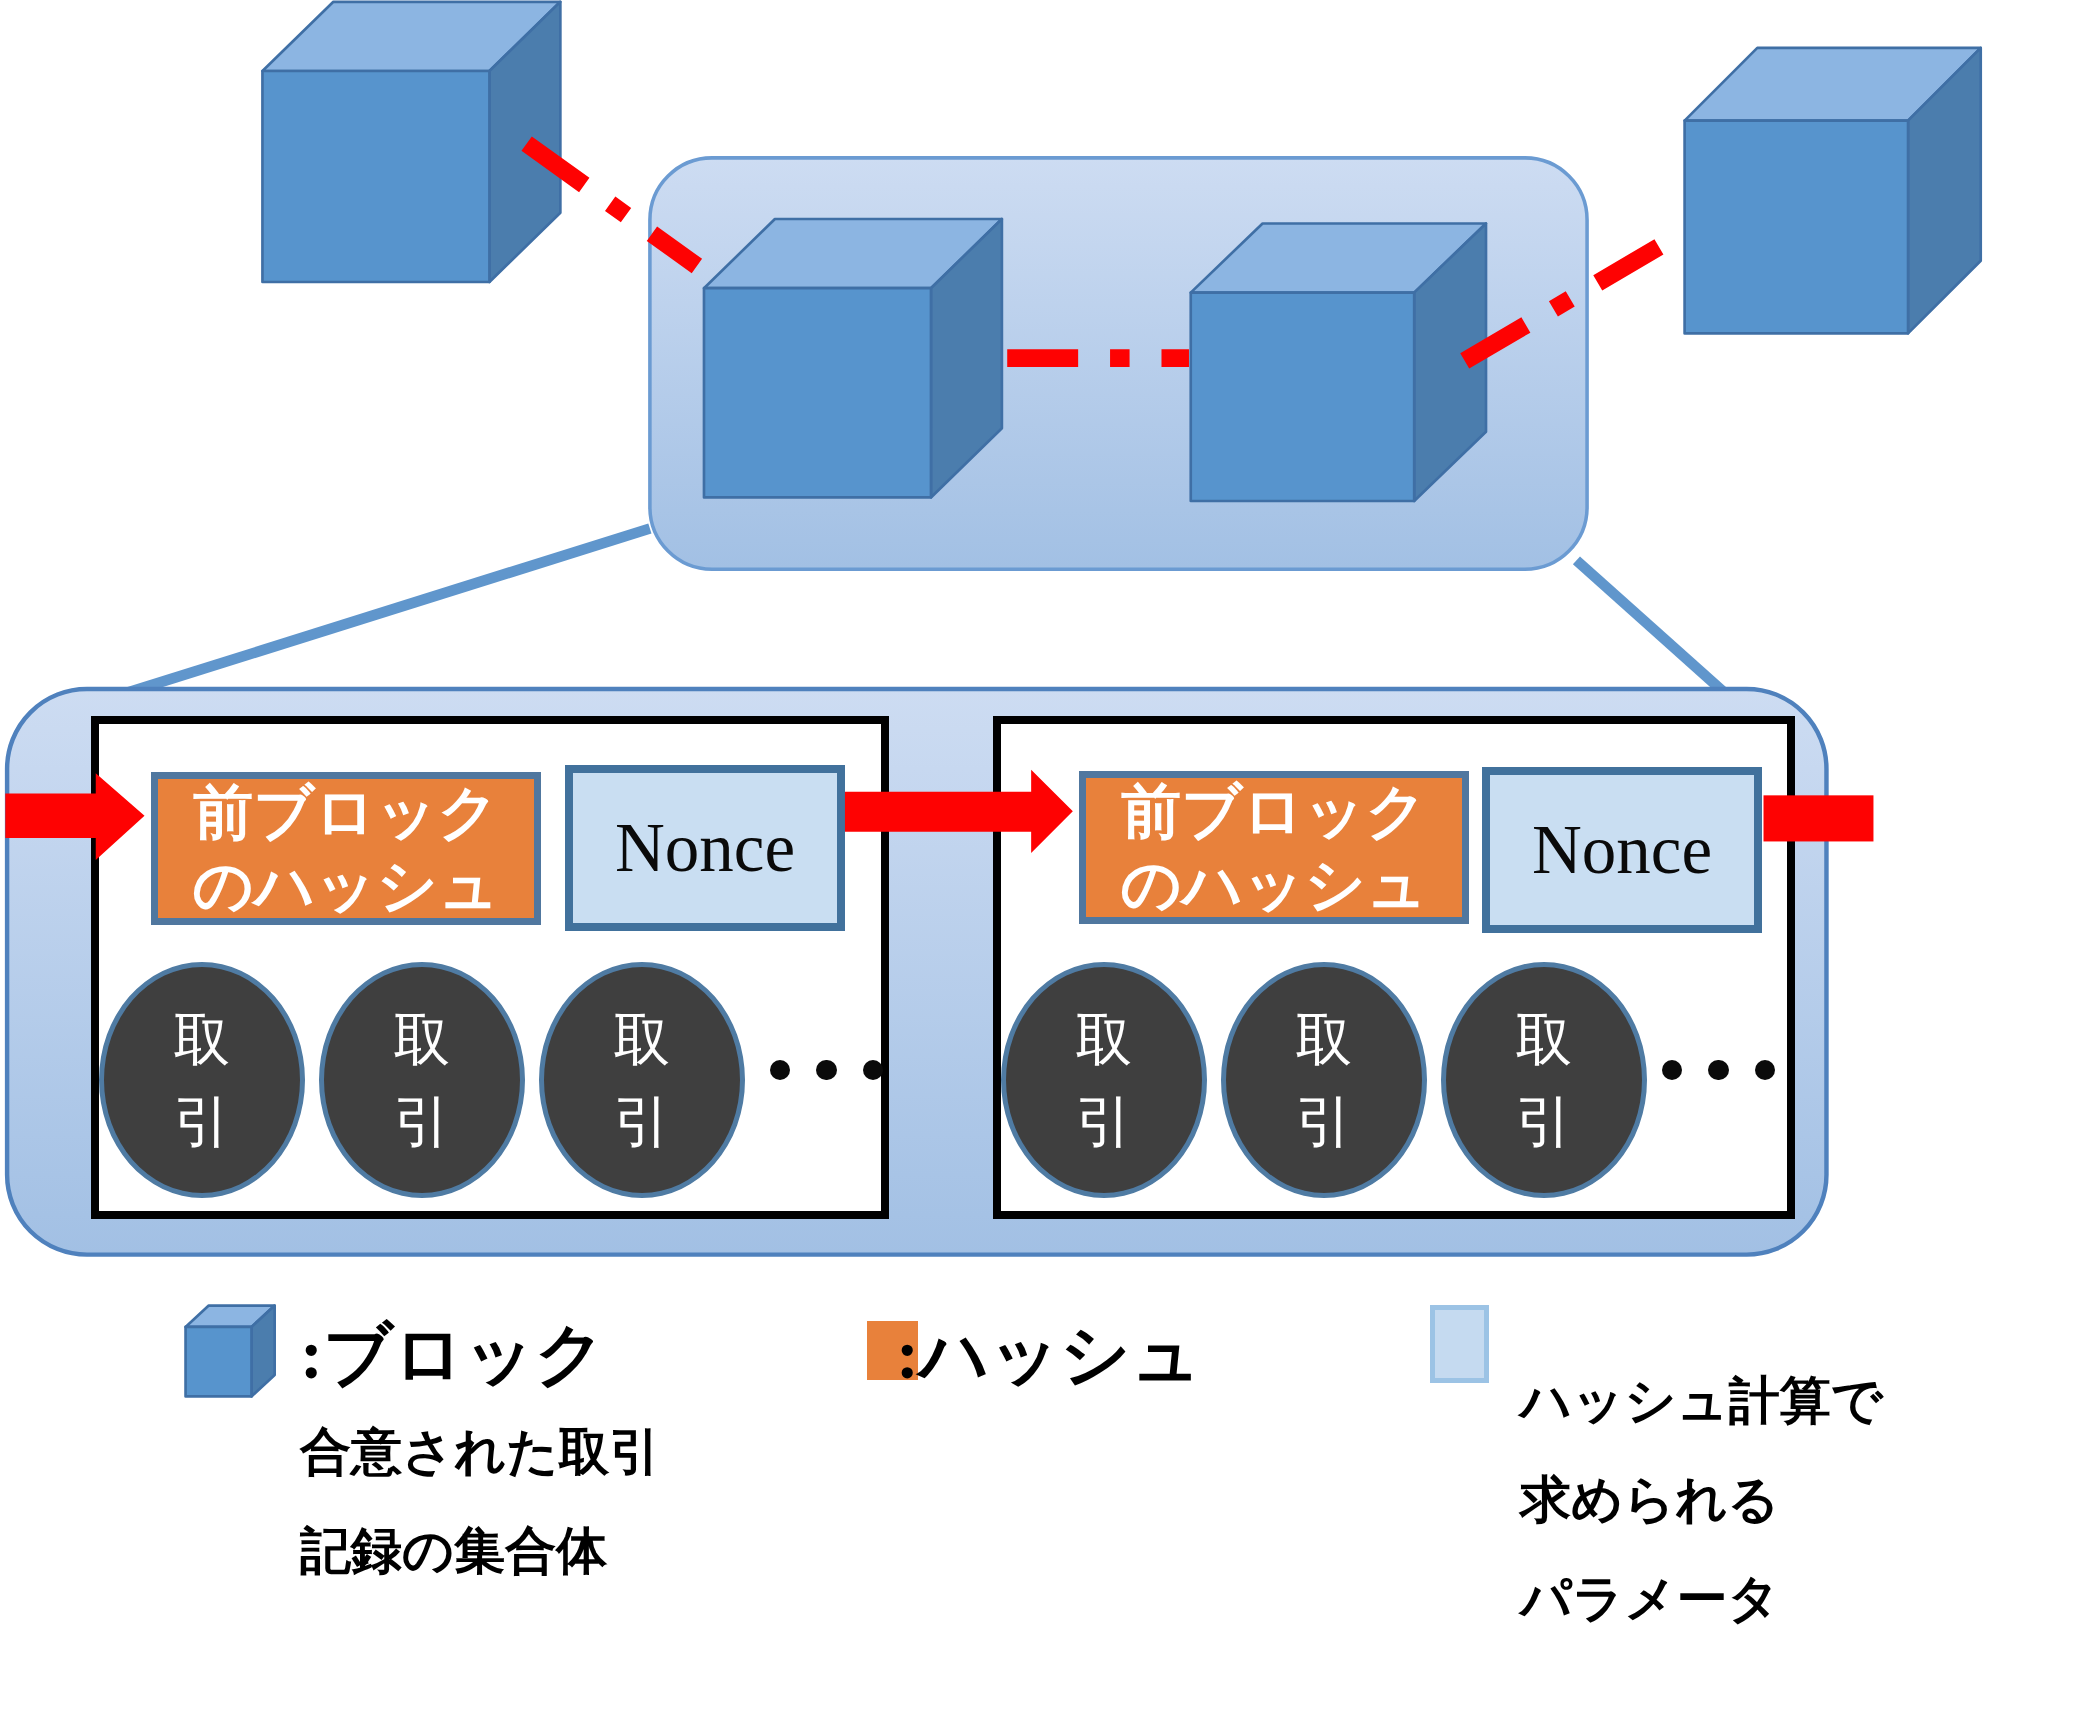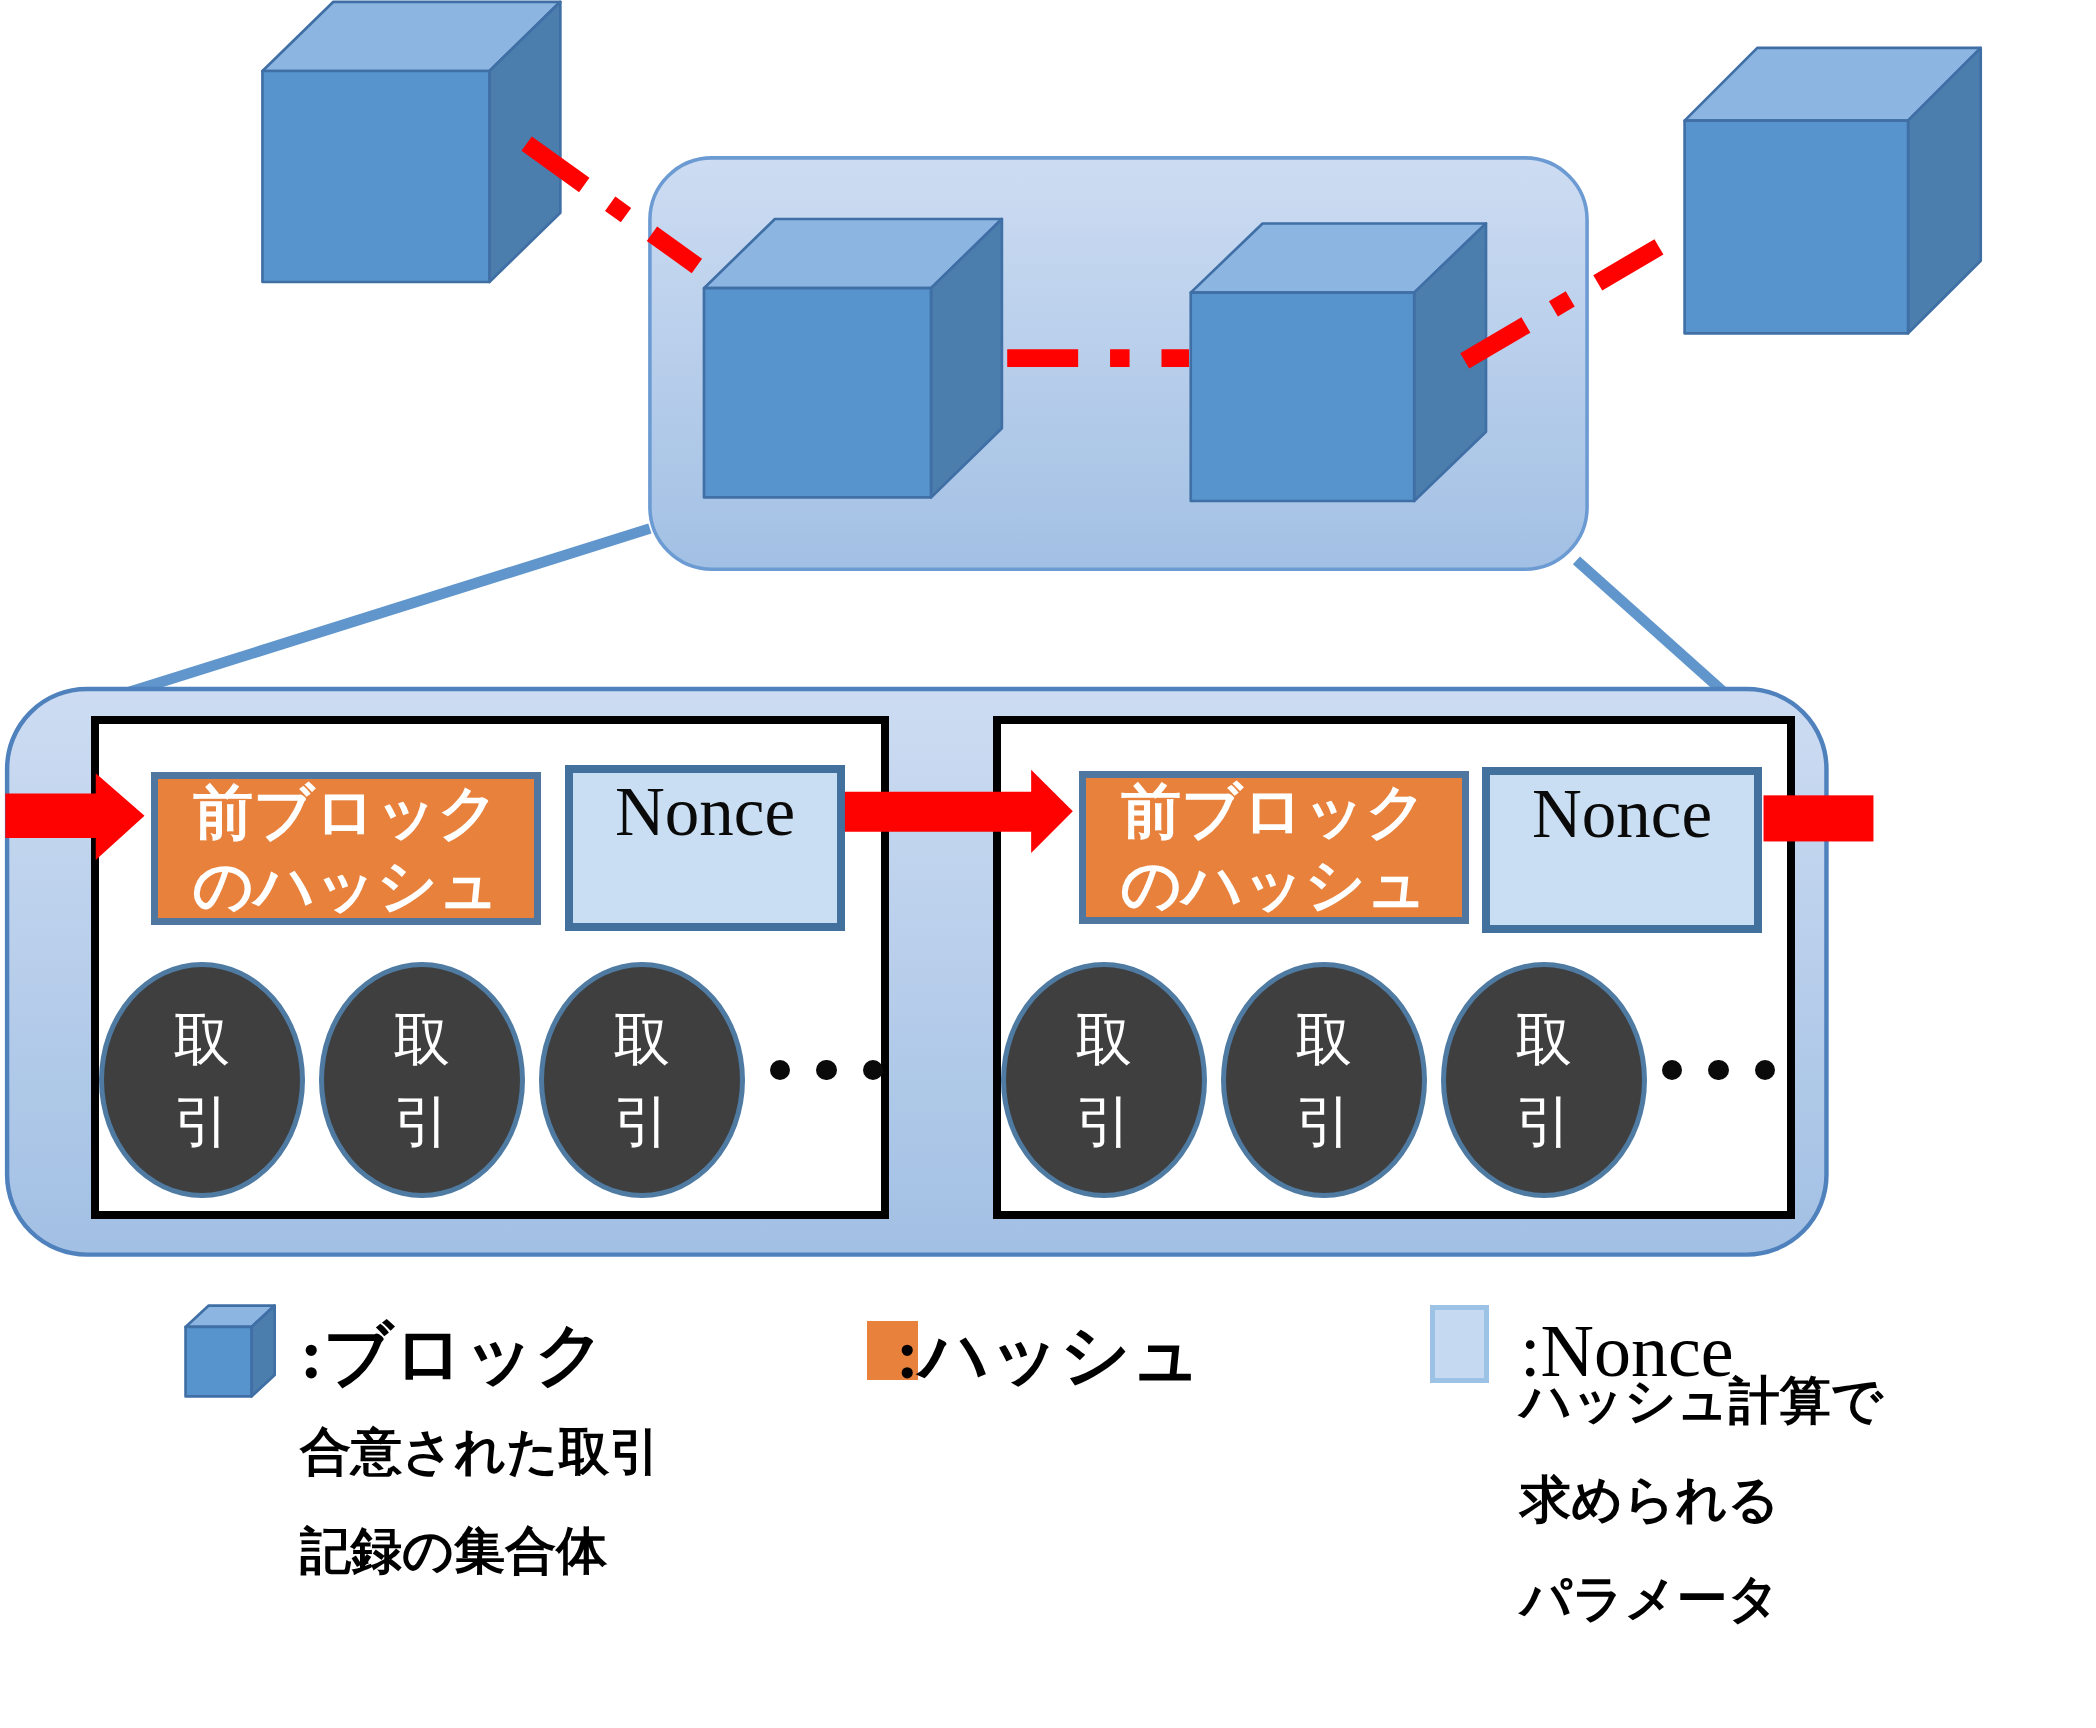--- a/index.html
+++ b/index.html
@@ -5,21 +5,21 @@
   html,body{margin:0;padding:0;background:#fff;}
   #stage{position:relative;width:2096px;height:1719px;background:#fff;overflow:hidden;
          font-family:"Liberation Sans",sans-serif;padding-left:16px;}
   #stage svg.scene,#stage svg.overlay{position:absolute;left:0;top:0;}
   .abs{position:absolute;box-sizing:border-box;}
   .block-box{background:#fff;border:8.9px solid #000;z-index:2;}
   .hash-box{background:#e8813b;border:7px solid #50779f;color:#fff;z-index:3;
             display:flex;align-items:center;justify-content:center;text-align:center;
             font-size:60px;line-height:73px;font-weight:600;}
   .nonce-box{background:#c9def2;border:8.9px solid #41719c;color:#0a0a0a;z-index:3;
-             display:flex;justify-content:center;
+             display:flex;align-items:center;justify-content:center;
              font-family:"Liberation Serif",serif;font-size:69px;}
   .txn-circle{width:206px;height:236px;border-radius:50%;background:#3f3f3f;border:5.3px solid #4f7ba3;
               color:#fff;z-index:3;display:flex;align-items:center;justify-content:center;
               text-align:center;font-size:57px;line-height:82px;font-weight:500;}
   .ellipsis{display:flex;justify-content:space-between;width:113px;height:21px;z-index:3;}
   .ellipsis .dot{width:20.4px;height:20.4px;border-radius:50%;background:#0a0a0a;}
   .legend-title{font-family:"Liberation Serif",serif;font-weight:700;font-size:69px;
                 color:#000;white-space:nowrap;z-index:2;}
   .legend-title.latin{font-weight:400;font-size:74px;}
   .legend-body{font-family:"Liberation Serif",serif;font-weight:700;font-size:51px;
@@ -146,19 +146,18 @@
     </svg>
   </div>
   <div class="abs legend-title" style="left:300px;top:1309px;" data-bind="legend.items.0.title">:ブロック</div>
   <div class="abs legend-body" style="left:300px;top:1403px;" data-bind-lines="legend.items.0.description_lines">合意された取引
 記録の集合体</div>
 
   <div class="abs legend-swatch" style="left:867px;top:1321px;width:51px;height:59px;background:#e8813b;"></div>
   <div class="abs legend-title" style="left:896px;top:1309px;" data-bind="legend.items.1.title">:ハッシュ</div>
 
   <div class="abs legend-swatch" style="left:1430px;top:1305px;width:59px;height:78px;background:#c5daf0;border:5.3px solid #9cc3e5;"></div>
-  <div class="abs legend-title latin" style="left:1520px;top:1309px;" data-bind="legend.items.2.title">:Nonce</div>
   <div class="abs legend-body" style="left:1520px;top:1352px;" data-bind-lines="legend.items.2.description_lines">ハッシュ計算で
 求められる
 パラメータ</div>
 
 </div>
 
 
 </body></html>

